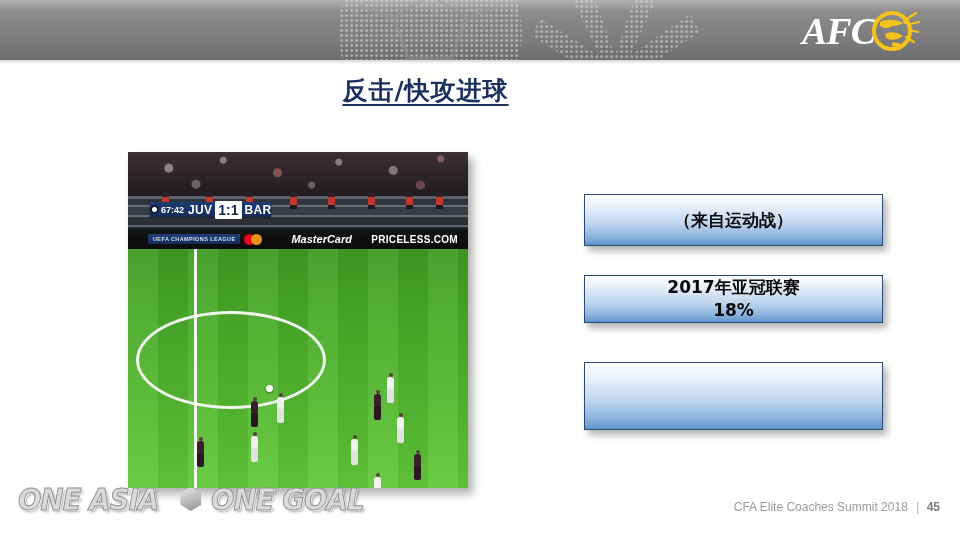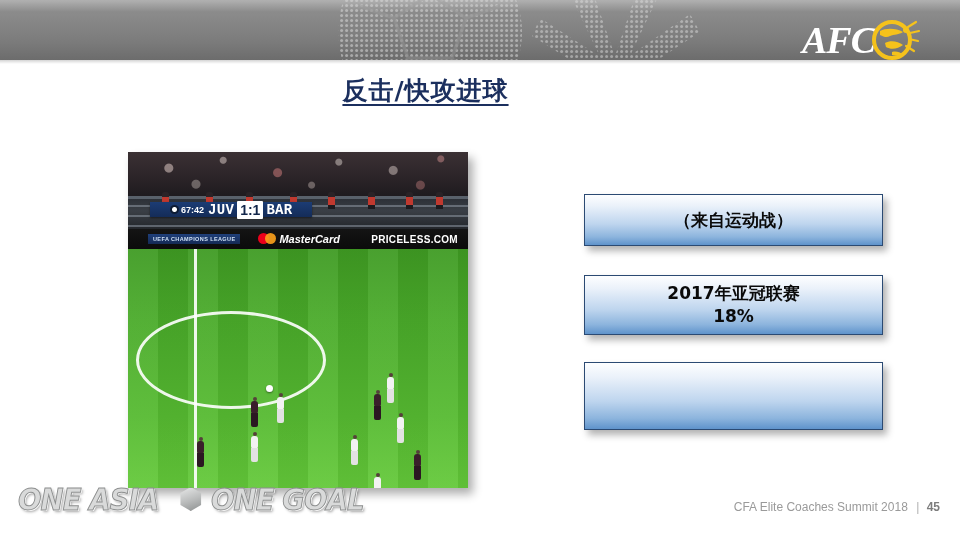--- a/index.html
+++ b/index.html
@@ -53,21 +53,21 @@
     left: 0; top: 60px;
     width: 960px;
     height: 4px;
     background: linear-gradient(180deg, #d4d4d4 0%, #efefef 60%, #ffffff 100%);
   }
 
   
   .afc-logo {
     position: absolute;
     right: 20px;
-    top: 17px;
+    top: 8px;
     width: 140px;
     height: 46px;
   }
   .afc-text {
     position: absolute;
     left: 2px;
     top: 2px;
     font-family: "Liberation Serif", "DejaVu Serif", serif;
     font-size: 38px;
     font-weight: bold;
@@ -144,57 +144,57 @@
   
   .scorebug {
     position: absolute;
     left: 22px;
     top: 50px;
     height: 15px;
     display: flex;
     align-items: center;
     background: linear-gradient(180deg, #1c3c74 0%, #142c58 100%);
     border-radius: 0;
-    padding: 0 20px;
+    padding: 0 0;
     box-shadow: 0 1px 2px rgba(0,0,0,0.5);
   }
   .sb-star {
     width: 9px; height: 9px; border-radius: 50%;
     background: radial-gradient(circle, #ffffff 0 2px, #0d1b33 3px 100%);
     margin-right: 2px;
     flex: 0 0 auto;
   }
   .sb-time {
     color: #ffffff; font-size: 9px; font-weight: bold;
     font-family: "Liberation Sans", sans-serif; margin-right: 4px;
   }
   .sb-team {
-    color: #ffffff; font-size: 14px; font-weight: bold;
-    font-family: Liberation Mono, monospace; letter-spacing: 0.3px;
+    color: #ffffff; font-size: 12px; font-weight: bold;
+    font-family: Liberation Sans, sans-serif; letter-spacing: 0.3px;
   }
   .sb-score {
     background: #ffffff; color: #12264a; font-size: 14px; font-weight: bold;
     padding: 1px 3px; margin: 0 3px; border-radius: 1px;
     font-family: "Liberation Sans", sans-serif;
   }
   
   .adboard {
     position: absolute; left: 0; top: 77px; width: 340px; height: 20px;
     background: linear-gradient(180deg, #141414 0%, #0b0b0b 100%);
     display: flex; align-items: center;
   }
   .ad-ucl {
     margin-left: 20px;
     background: linear-gradient(180deg, #1f3f7a, #142a55);
     color: #cfe0f5; font-size: 5.5px; font-weight: bold;
     letter-spacing: 0.4px; padding: 2px 5px;
     font-family: "Liberation Sans", sans-serif;
   }
   .ad-mc {
-    display: flex; align-items: flex-start; margin-left: 18px;
+    display: flex; align-items: center; margin-left: 4px; gap: 26px;
   }
   .mc-mark { position: relative; width: 18px; height: 11px; margin-right: 3px; }
   .mc-mark i {
     position: absolute; top: 0; width: 11px; height: 11px; border-radius: 50%;
   }
   .mc-mark i.l { left: 0; background: #eb001b; }
   .mc-mark i.r { left: 7px; background: #f79e1b; opacity: 0.92; }
   .ad-mc-text {
     color: #ffffff; font-size: 11px; font-weight: bold; font-style: italic;
     font-family: "Liberation Sans", sans-serif;
@@ -264,21 +264,21 @@
     box-sizing: border-box;
   }
   .info-box .txt {
     font-family: "DejaVu Sans", "Liberation Sans", sans-serif;
     font-size: 17px;
     font-weight: bold;
     color: #0a0a0a;
     line-height: 23px;
   }
   #box-0 { top: 194px; height: 52px; text-align: center; }
-  #box-1 { top: 275px; height: 60px; }
+  #box-1 { top: 275px; height: 48px; }
   #box-2 { top: 362px; height: 68px; }
 
   
   .slogan {
     position: absolute;
     left: 18px;
     top: 482px;
     display: flex;
     align-items: center;
     height: 34px;

